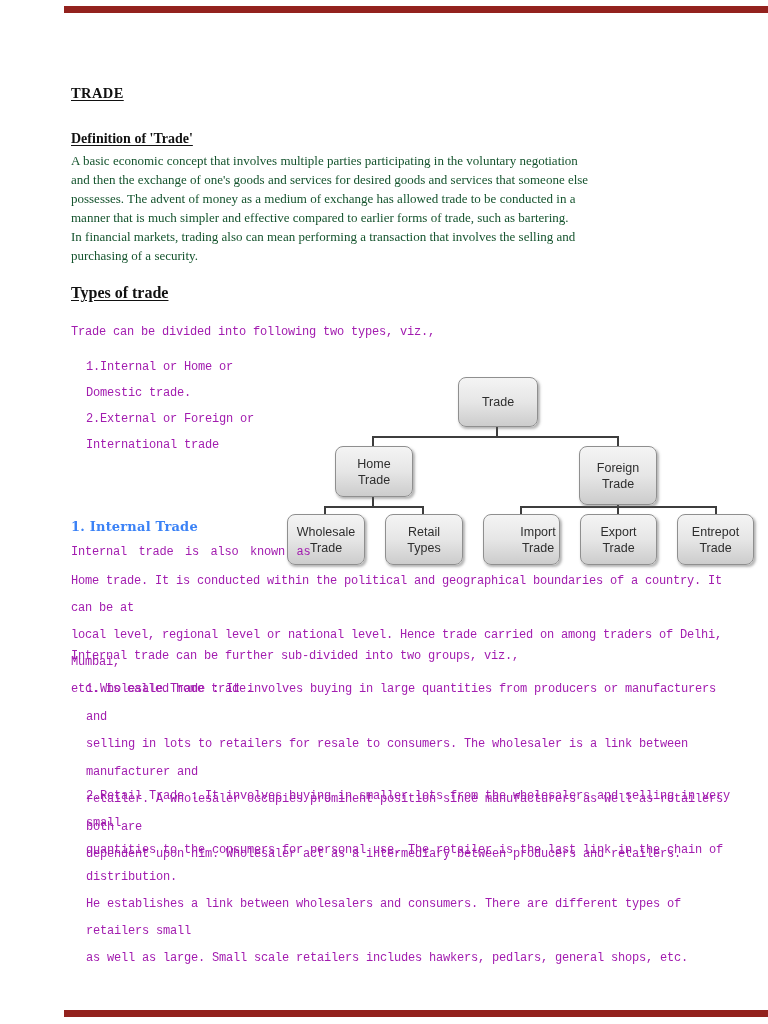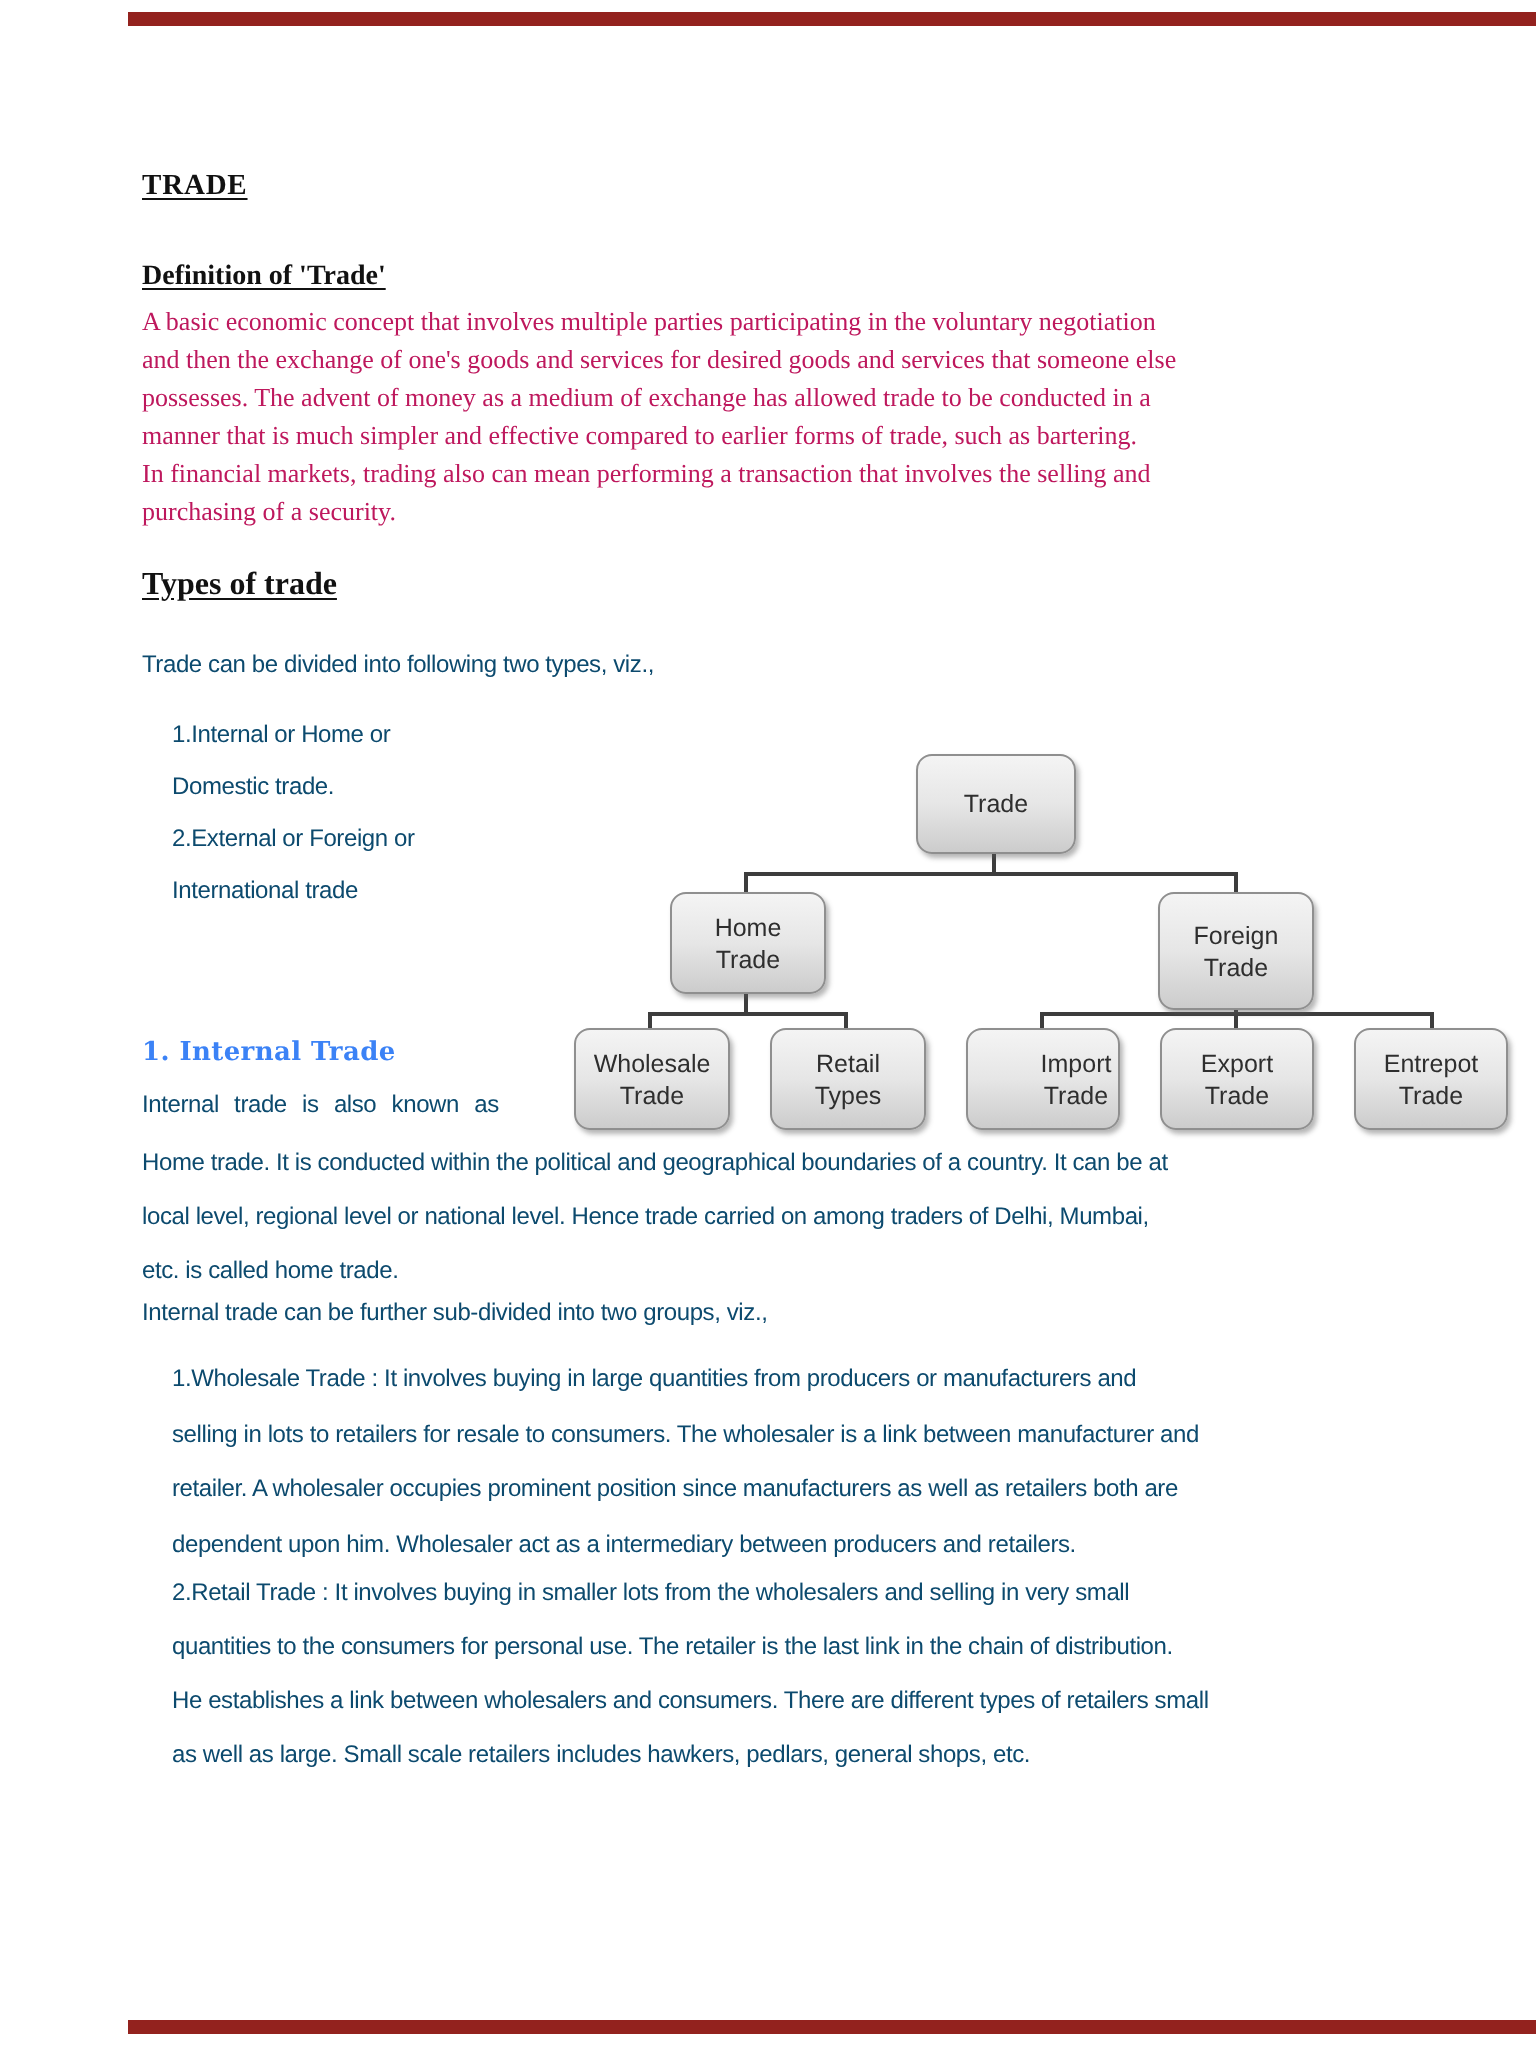--- a/index.html
+++ b/index.html
@@ -8,24 +8,24 @@
   .edge-bar{position:absolute;left:64px;width:704px;height:7px;background:#93221e;}
   .edge-bar.top{top:6px;}
   .edge-bar.bottom{top:1010px;}
 
   .abs{position:absolute;}
   .heading{font-family:"Liberation Serif",serif;font-weight:bold;text-decoration:underline;
            text-underline-offset:2px;color:#111;}
   #doc-title{left:71px;top:85px;font-size:14.5px;letter-spacing:0.4px;}
   #def-heading{left:71px;top:131px;font-size:14px;}
   #def-para{left:71px;top:151px;width:640px;font-size:13px;line-height:19px;
-            white-space:pre-line;color:#be185d;}
+            white-space:pre-line;color:#14532d;}
   #types-heading{left:71px;top:284px;font-size:16px;}
 
-  .body-font{font-family:Liberation Sans, sans-serif;letter-spacing:-0.2px;color:#0c4a6e;}
+  .body-font{font-family:Liberation Mono, monospace;letter-spacing:-0.2px;color:#a21caf;}
   #types-intro{left:71px;top:325px;font-size:12px;}
   #types-list{left:86px;top:354px;font-size:12px;line-height:26px;white-space:pre-line;}
   #internal-heading{left:71px;top:519px;font-size:13px;font-weight:bold;letter-spacing:0.2px;
                     font-family:"DejaVu Serif",serif;color:#3b82f6;}
   #internal-intro{left:71px;top:545px;font-size:12px;word-spacing:4.5px;}
   #internal-para{left:71px;top:568px;width:660px;font-size:12px;line-height:27px;white-space:pre-line;}
   #groups-intro{left:71px;top:649px;font-size:12px;}
   #wholesale-para{left:86px;top:676px;width:655px;font-size:12px;line-height:27.5px;white-space:pre-line;}
   #retail-para{left:86px;top:783px;width:655px;font-size:12px;line-height:27px;white-space:pre-line;}
 

